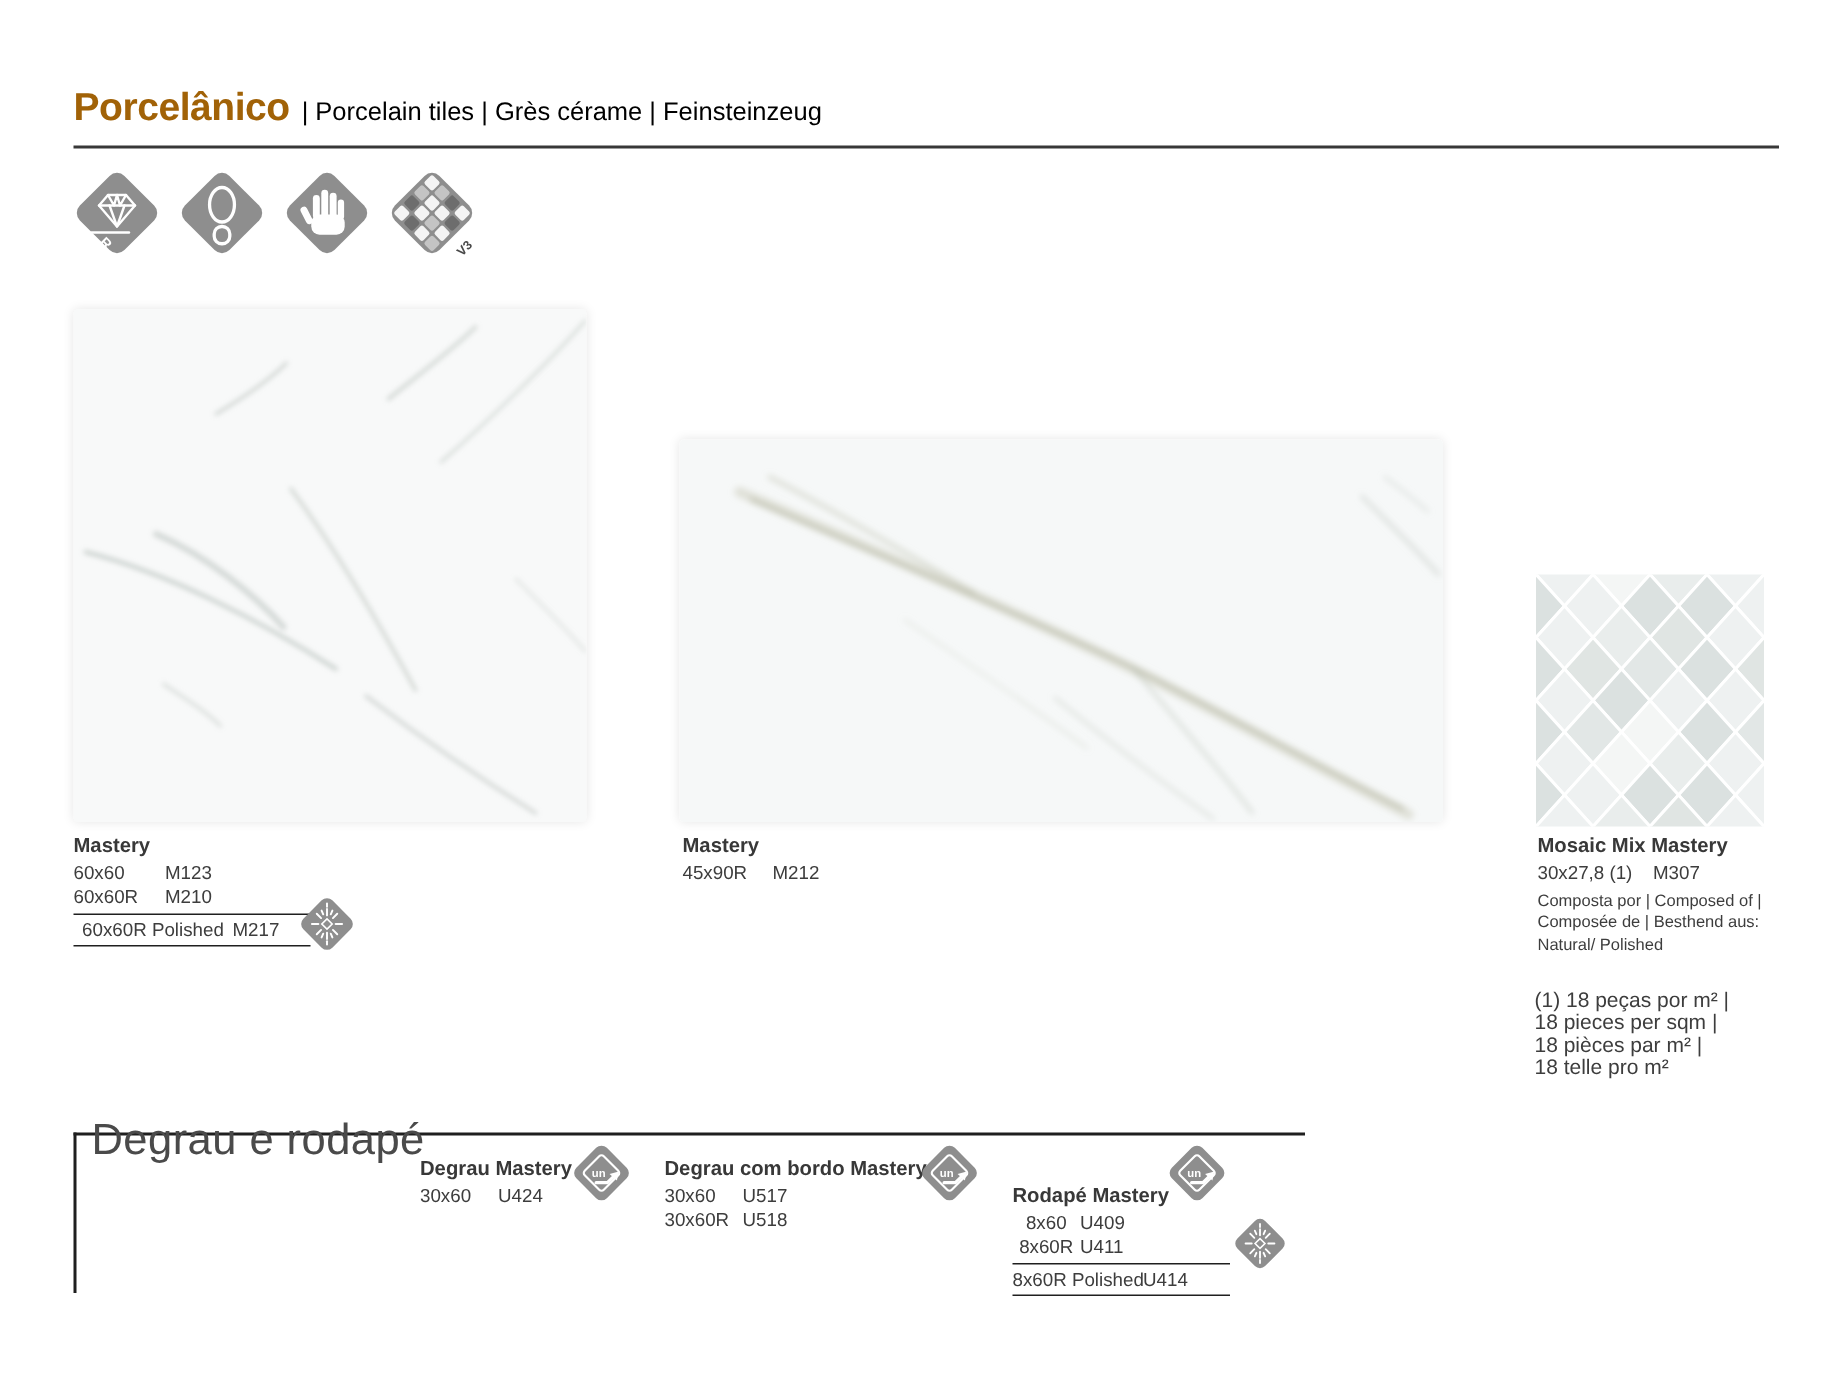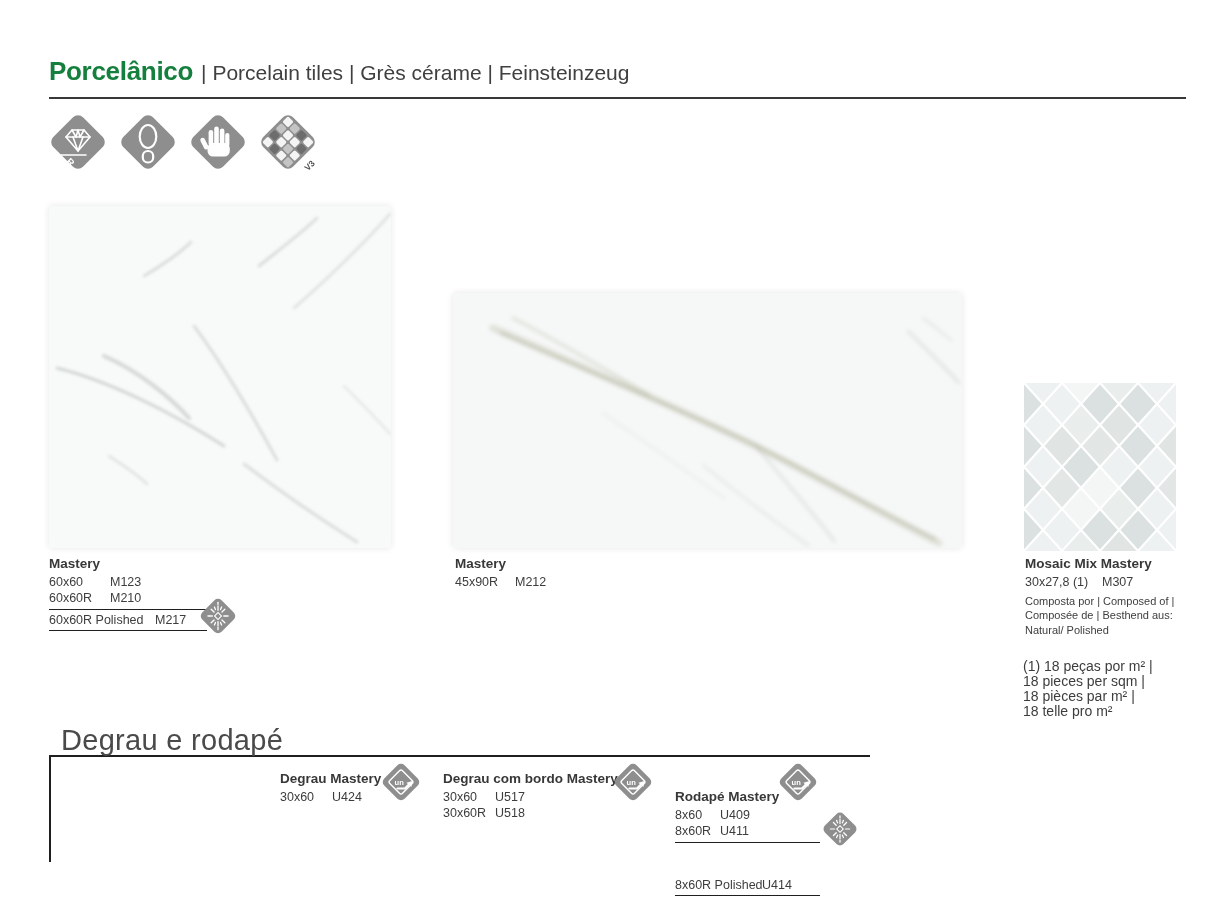--- a/index.html
+++ b/index.html
@@ -5,58 +5,58 @@
   html,body{margin:0;padding:0;}
   body{
     width:1225px;height:919px;position:relative;background:#ffffff;
     font-family:"Liberation Sans","DejaVu Sans",sans-serif;color:#3d3d3d;
     overflow:hidden;
   }
   .abs{position:absolute;}
 
   
   .header-line{left:49px;top:56px;white-space:nowrap;}
-  .page-title{font-size:26px;font-weight:bold;color:#15803d;letter-spacing:-0.3px;text-align:center;}
-  .page-subtitle{font-size:21px;font-weight:400;color:#404040;margin-left:8px;}
+  .page-title{font-size:26px;font-weight:bold;color:#a16207;letter-spacing:-0.3px;text-align:center;}
+  .page-subtitle{font-size:17px;font-weight:400;color:#000000;margin-left:8px;}
   .header-rule{left:49px;top:97px;width:1137px;height:2px;background:#383838;}
 
   
   .prop-icons{left:46px;top:110px;display:flex;gap:6px;}
   .prop-icons svg{display:block;}
 
   
   .tile{border-radius:3px;box-shadow:0 0 7px rgba(0,0,0,0.10);overflow:hidden;}
   .tile svg{display:block;}
   .tile-1{left:49px;top:206px;width:342px;height:342px;}
   .tile-2{left:453px;top:293px;width:509px;height:255px;}
   .mosaic{left:1024px;top:383px;width:152px;height:168px;}
 
   
   .prod-name{font-size:13.5px;font-weight:bold;color:#383838;margin-bottom:4px;}
   .prow{font-size:12.5px;line-height:15.5px;color:#3d3d3d;white-space:nowrap;}
   .prow .size{display:inline-block;width:61px;}
   .prow .size.w60{width:60px;}
   .prow .size.w77{width:77px;}
   .prow .size.w52{width:52px;}
-  .prow .size.w45{width:45px;}
-  .prow .size.w87{width:87px;margin-top:32px;}
-  .prow .size.w106{width:106px;}
+  .prow .size.w45{width:45px;text-align:center;}
+  .prow .size.w87{width:87px;}
+  .prow .size.w106{width:106px;text-align:center;}
   .polished-row{border-top:1.5px solid #1f1f1f;border-bottom:1.5px solid #1f1f1f;
     padding:2.5px 0 2px 0;margin-top:3px;}
   .block-1{left:49px;top:556px;width:210px;}
   .block-1 .polished-row{width:158px;}
   .block-2{left:455px;top:556px;}
   .block-3{left:1025px;top:556px;width:160px;}
   .mosaic-desc{font-size:11px;line-height:14.5px;color:#3d3d3d;margin-top:3px;}
   .footnote{left:1023px;top:659px;font-size:14px;line-height:15px;color:#3d3d3d;}
 
   
   .skirt-topline{left:49px;top:755px;width:821px;height:1.5px;background:#1f1f1f;}
   .skirt-leftline{left:49px;top:755px;width:1.5px;height:107px;background:#1f1f1f;}
-  .skirt-head{left:61px;top:724px;}
+  .skirt-head{left:61px;top:744px;}
   .skirt-title{font-size:29px;font-weight:400;color:#4a4a4a;letter-spacing:0.3px;}
   .skirt-sub{font-size:13.5px;line-height:18px;color:#3d3d3d;margin-top:4px;}
   .skirt-col-1{left:280px;top:771px;}
   .skirt-col-2{left:443px;top:771px;}
   .skirt-col-3{left:675px;top:789px;width:180px;}
   .skirt-col-3 .polished-row{width:145px;}
   .icon-abs svg{display:block;}
 </style>
 </head>
 <body>

